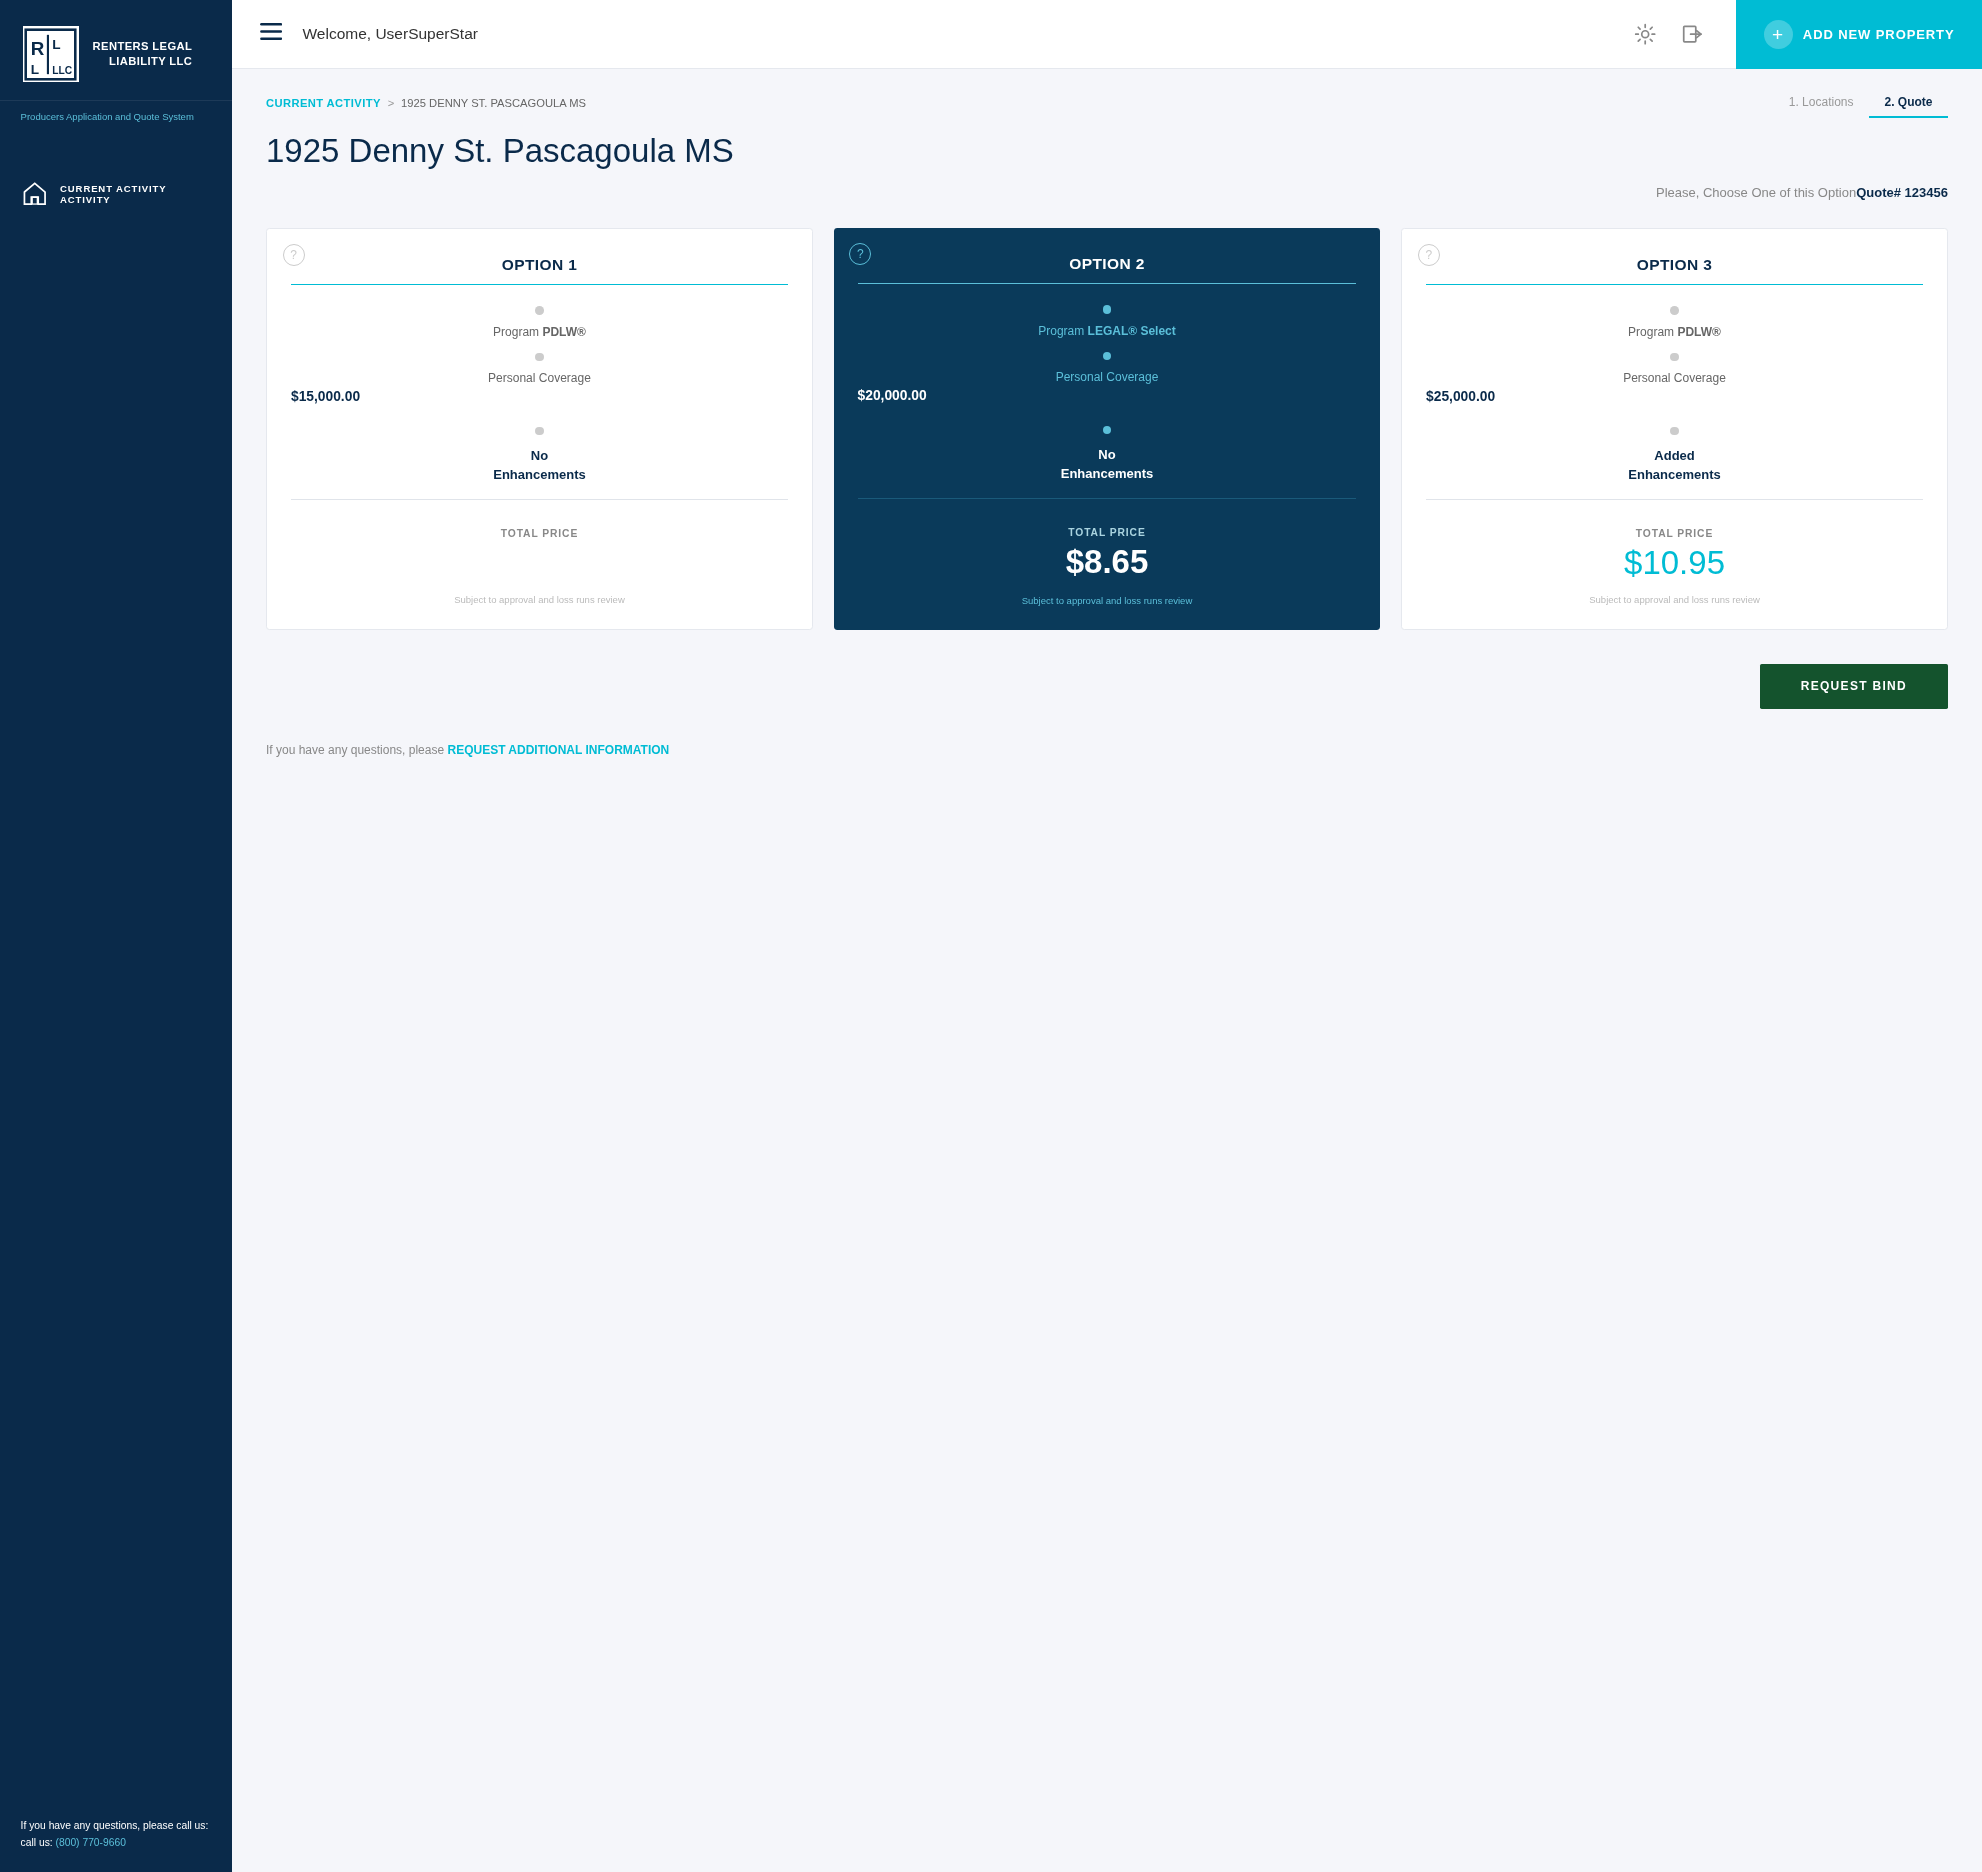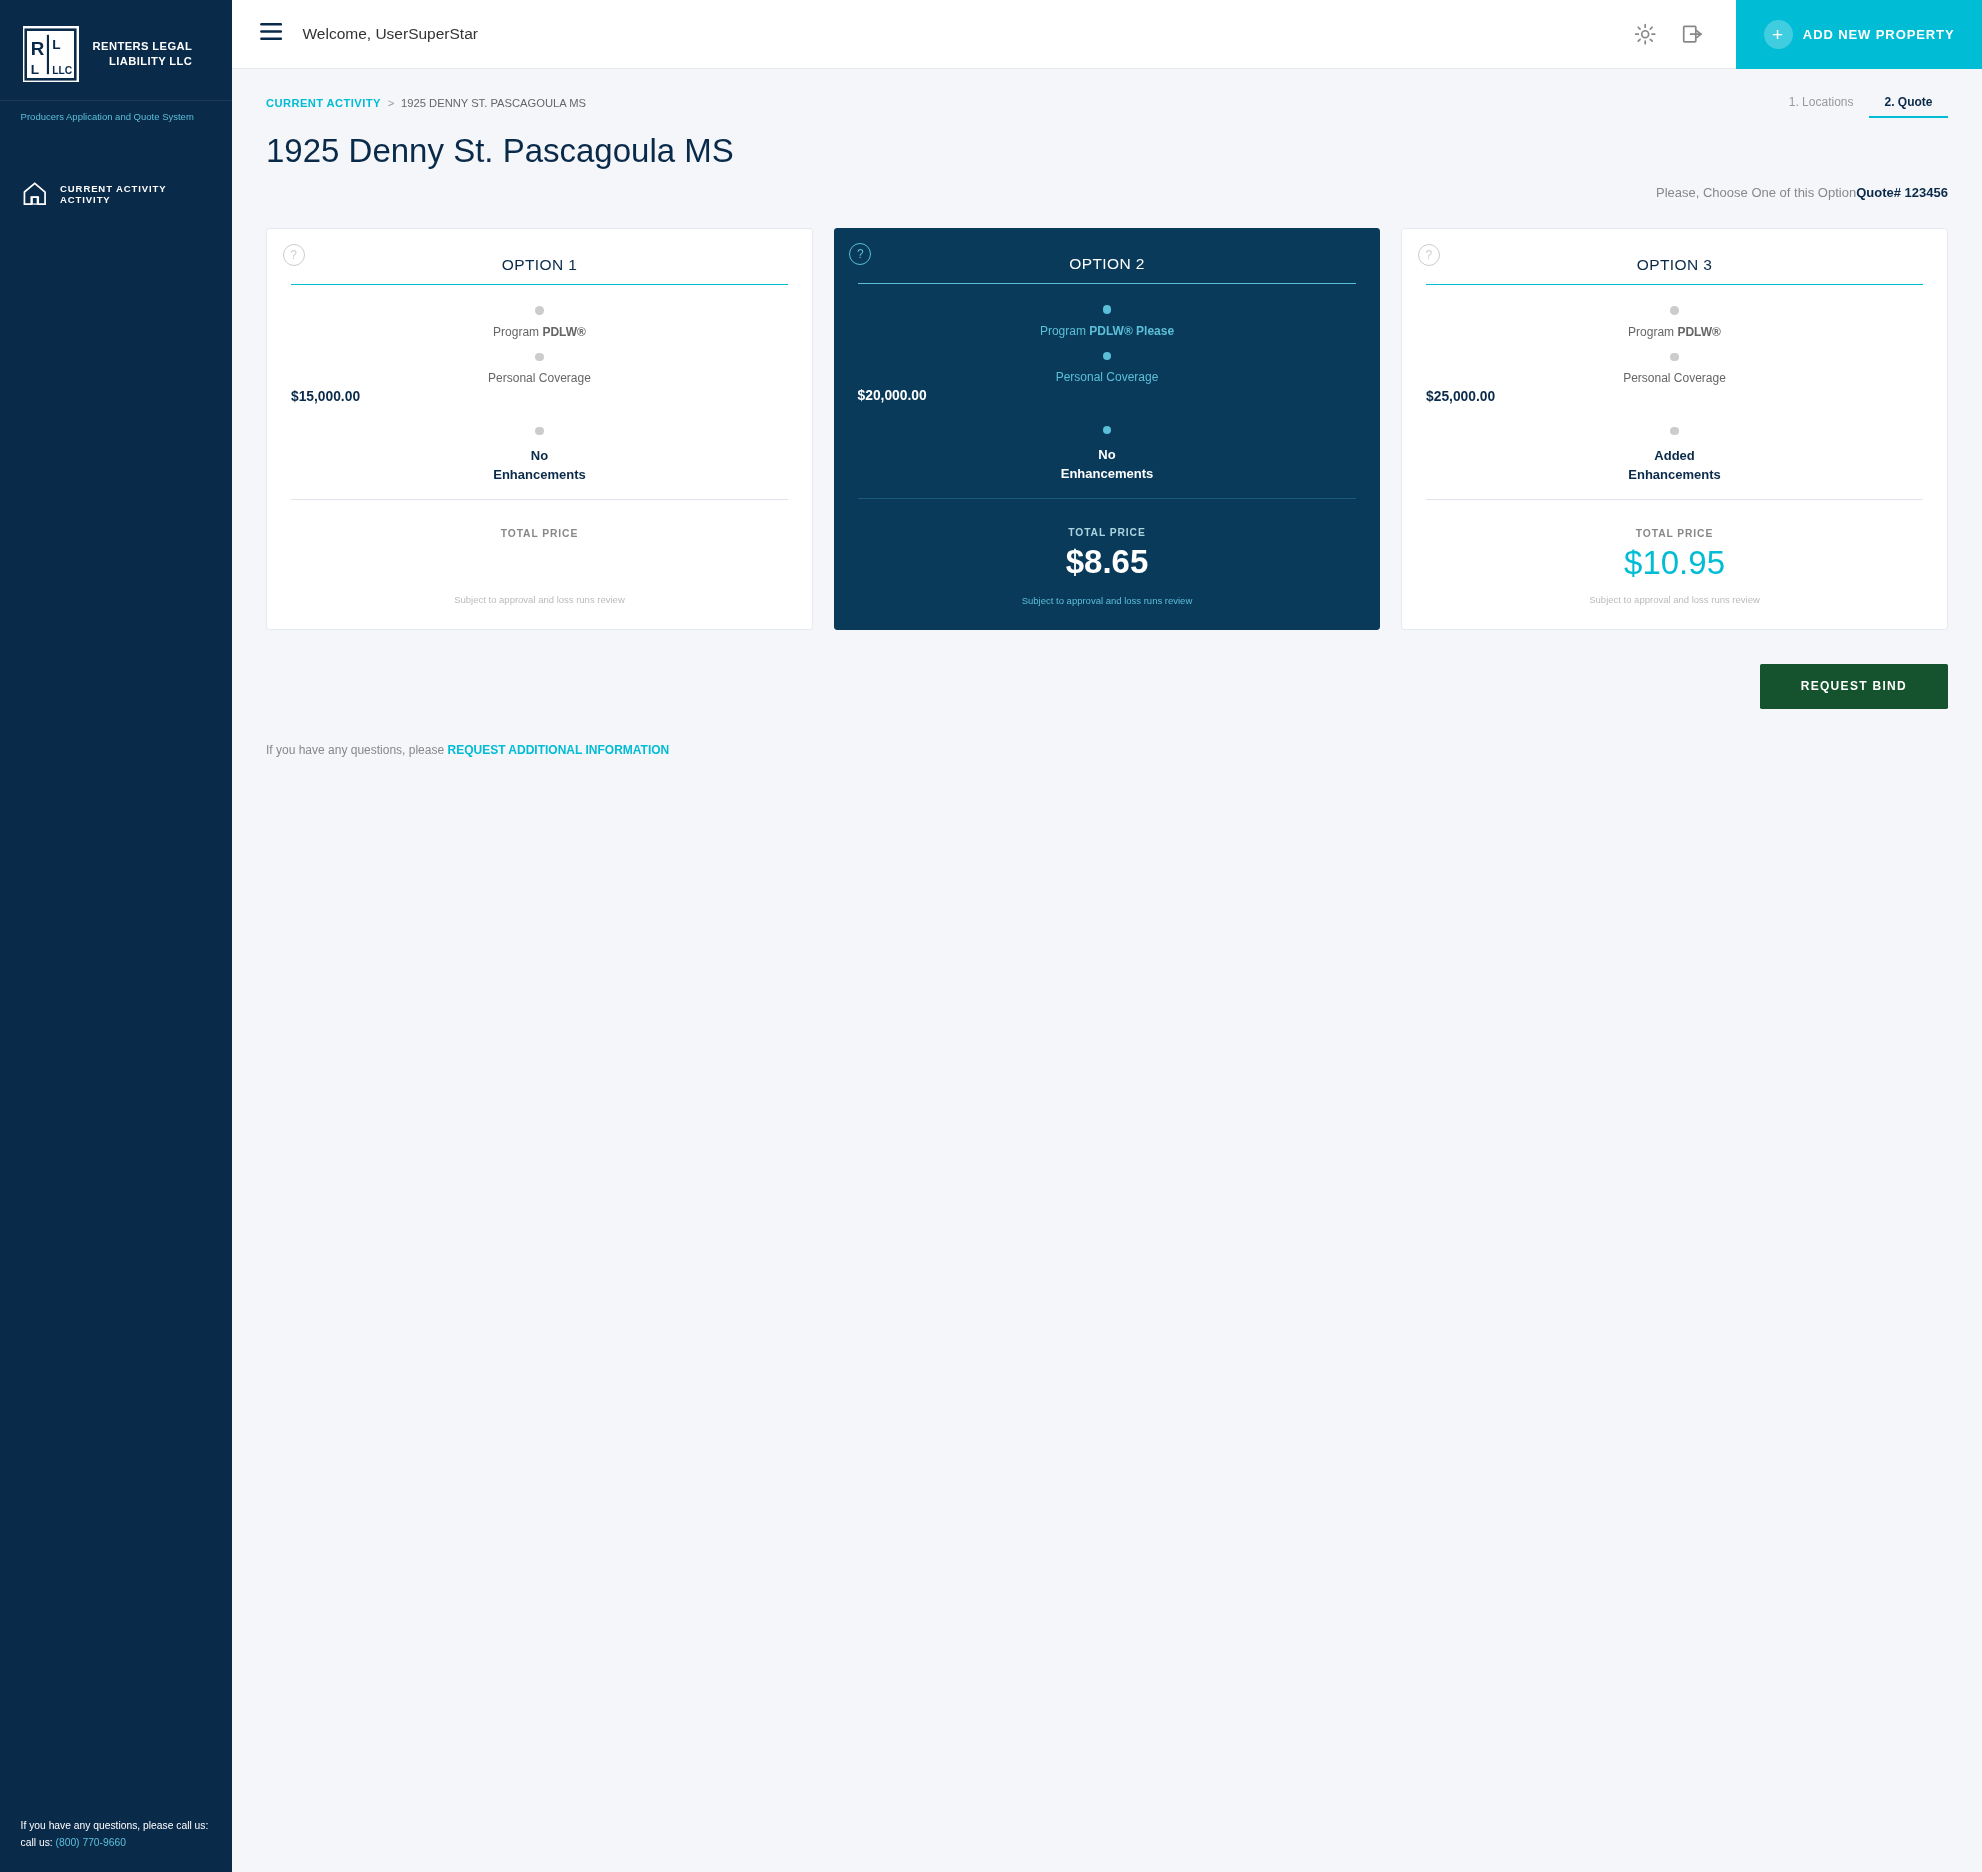--- a/index.html
+++ b/index.html
@@ -267,21 +267,21 @@
       font-size: 12px;
       color: #ccc;
       cursor: pointer;
     }
     .option-card.featured .option-help {
       border-color: #5bbfd9;
       color: #5bbfd9;
     }
     .option-title {
       font-size: 15.5px;
-      font-weight: 400;
+      font-weight: 700;
       color: #0a2a4a;
       text-align: center;
       margin-bottom: 10.3px;
       letter-spacing: 0.4px;
     }
     .option-card.featured .option-title {
       color: #fff;
     }
     .option-divider {
       border: none;
@@ -533,21 +533,21 @@
         <hr class="option-divider2">
         <div class="option-price-label">TOTAL PRICE</div>
         <div class="option-disclaimer">Subject to approval and loss runs review</div>
       </div>
 
       <div class="option-card featured">
         <div class="option-help">?</div>
         <div class="option-title">OPTION 2</div>
         <hr class="option-divider">
         <div class="option-dot"></div>
-        <div class="option-label">Program <strong>PDLW® Please</strong></div>
+        <div class="option-label">Program <strong>LEGAL® Select</strong></div>
         <div class="option-dot" style="margin-top:10.3px;"></div>
         <div class="option-label">Personal Coverage</div>
         <div class="option-value">$20,000.00</div>
         <div class="option-dot2"></div>
         <div class="option-enhancements">No<br>Enhancements</div>
         <hr class="option-divider2">
         <div class="option-price-label">TOTAL PRICE</div>
         <div class="option-price">$8.65</div>
         <div class="option-disclaimer">Subject to approval and loss runs review</div>
       </div>

